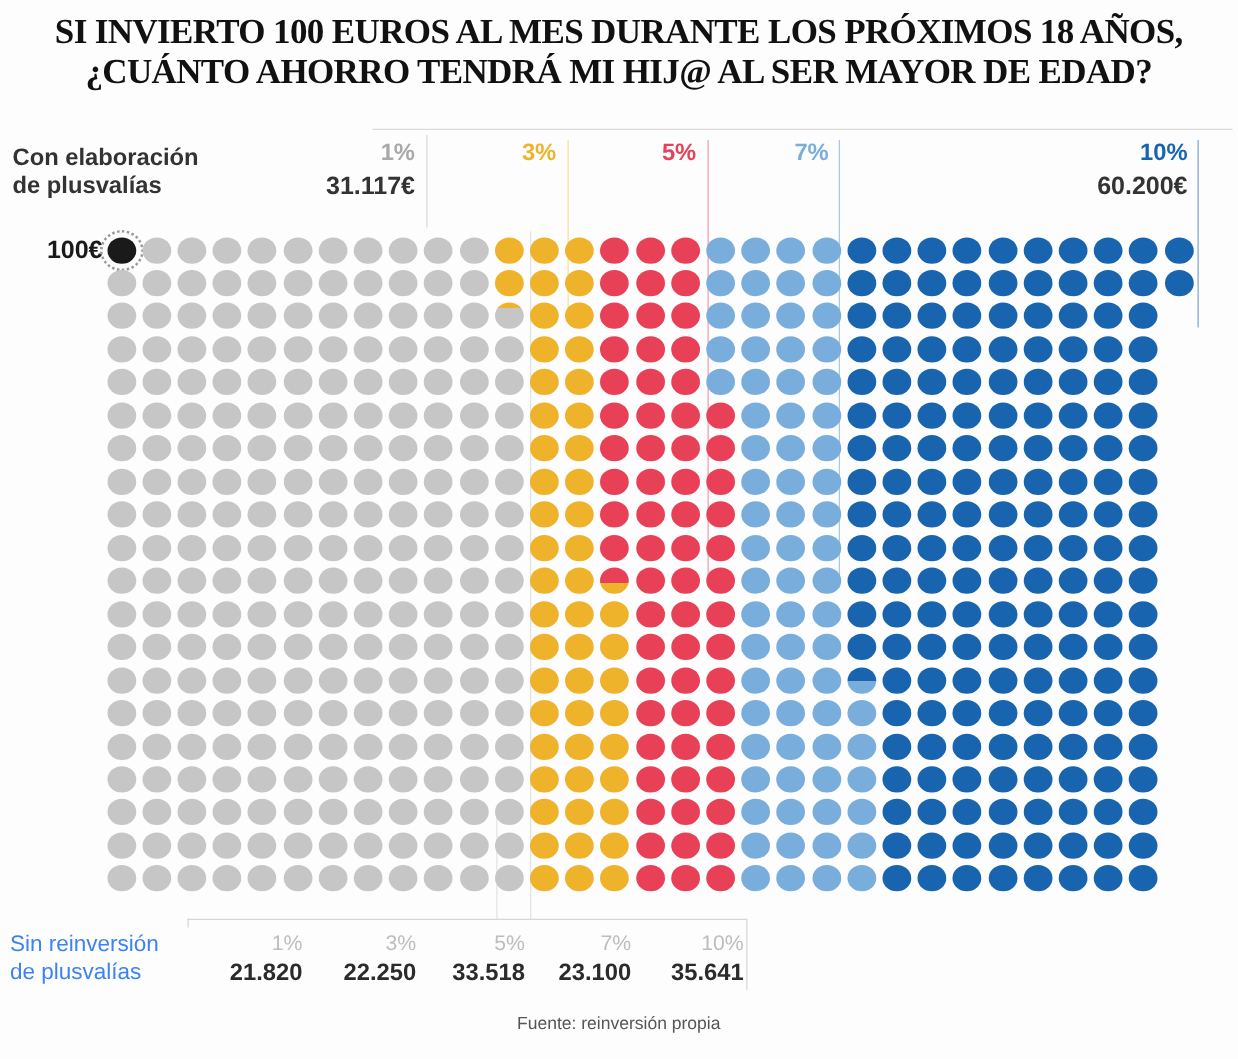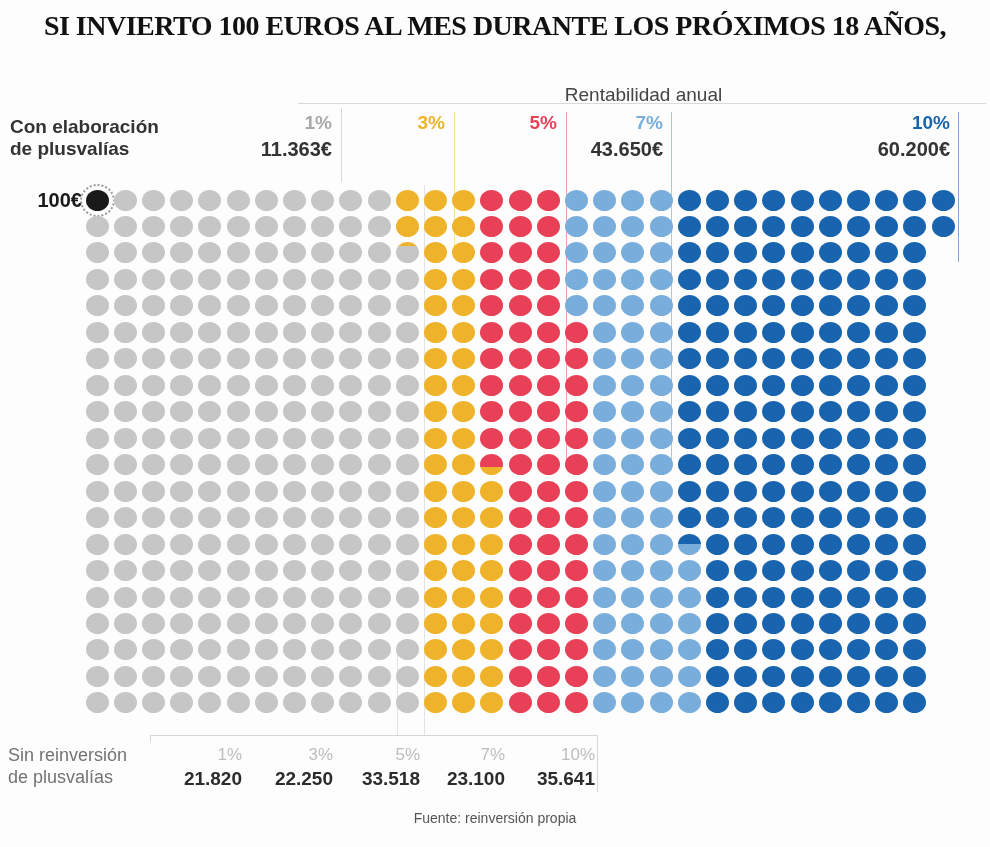--- a/index.html
+++ b/index.html
@@ -18,56 +18,55 @@
   .cell{position:absolute;text-align:right;}
   .cell .pct{font-size:19px;font-weight:bold;display:block;}
   .cell .val{font-size:20px;font-weight:bold;color:#333;display:block;margin-top:4px;}
   .bcell{position:absolute;text-align:right;}
   .bcell .pct{font-size:17px;color:#bdbdbd;display:block;}
   .bcell .val{font-size:19px;font-weight:bold;color:#2b2b2b;display:block;margin-top:3px;}
   .vline{position:absolute;width:1px;}
   .hline{position:absolute;height:1px;}
   .dot{position:absolute;width:23px;height:21px;border-radius:50%;}
   .ring{position:absolute;width:31px;height:29px;border:2px dotted #9a9a9a;border-radius:50%;}
-  .bottom-label{position:absolute;left:8px;top:744px;font-size:18px;line-height:22px;color:#737373;}
+  .bottom-label{position:absolute;left:8px;top:744px;font-size:18px;line-height:22px;color:#3b82f6;}
   .source{position:absolute;left:0;top:810px;width:990px;text-align:center;font-size:14px;color:#555;}
 </style>
 </head>
 <body>
 
 <div id="canvas">
 
   <div class="title">
     <span>SI INVIERTO 100 EUROS AL MES DURANTE LOS PRÓXIMOS 18 AÑOS,</span><br>
+    <span>¿CUÁNTO AHORRO TENDRÁ MI HIJ@ AL SER MAYOR DE EDAD?</span>
   </div>
 
-  <div class="scale-title">Rentabilidad anual</div>
   <div class="scale-underline"></div>
 
   <div class="left-label">
     <span>Con elaboración</span><br>
     <span>de plusvalías</span>
   </div>
 
   <div class="unit-label">100€</div>
 
   <div id="top-cells">
       <div class="cell" style="right: 658px; top: 112px; width: 150px;">
         <div class="pct" style="color: rgb(169, 169, 169);">1%</div>
-        <div class="val">11.363€</div>
+        <div class="val">31.117€</div>
       </div>
       <div class="cell" style="right: 545px; top: 112px; width: 150px;">
         <div class="pct" style="color: rgb(239, 179, 43);">3%</div>
       </div>
       <div class="cell" style="right: 433px; top: 112px; width: 150px;">
         <div class="pct" style="color: rgb(232, 64, 87);">5%</div>
       </div>
       <div class="cell" style="right: 327px; top: 112px; width: 150px;">
         <div class="pct" style="color: rgb(121, 174, 220);">7%</div>
-        <div class="val">43.650€</div>
       </div>
       <div class="cell" style="right: 40px; top: 112px; width: 150px;">
         <div class="pct" style="color: rgb(24, 100, 174);">10%</div>
         <div class="val">60.200€</div>
       </div>
     </div>
   <div id="guides">
       <div class="vline" style="left: 341px; top: 108px; height: 74px; background: rgb(217, 217, 217);"></div>
       <div class="vline" style="left: 454px; top: 112px; height: 136px; background: rgba(239, 179, 43, 0.45);"></div>
       <div class="vline" style="left: 566px; top: 112px; height: 350px; background: rgba(232, 64, 87, 0.5);"></div>

